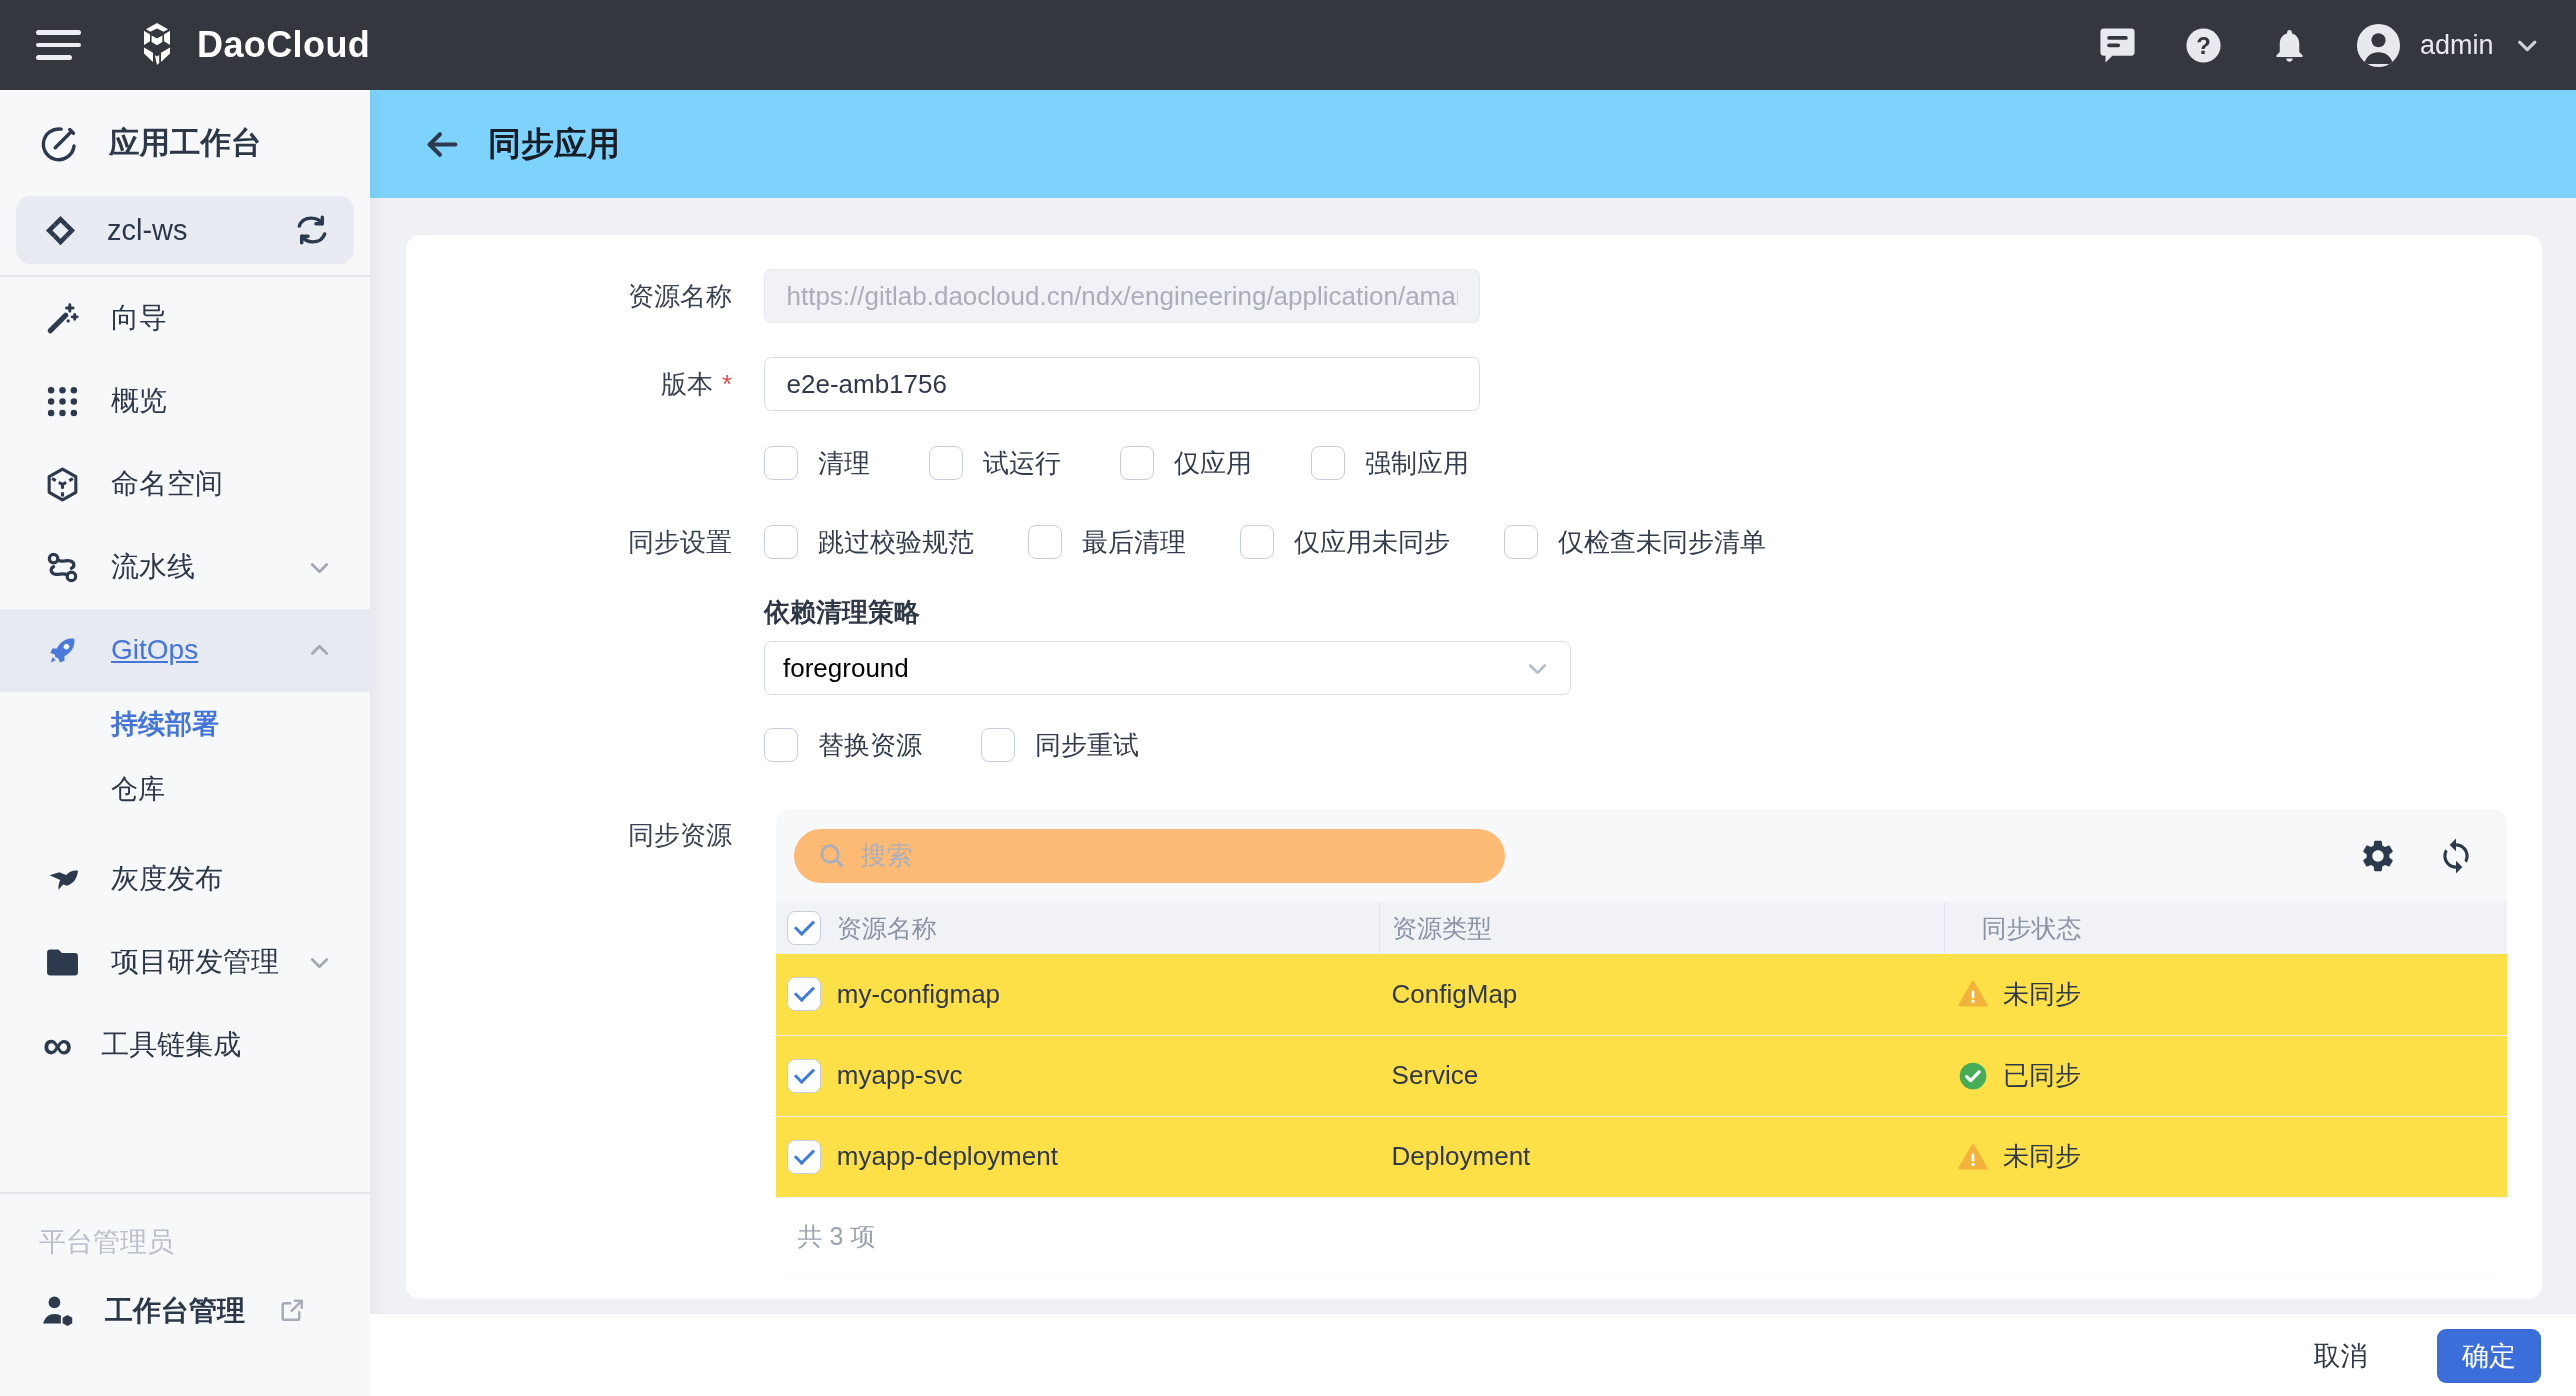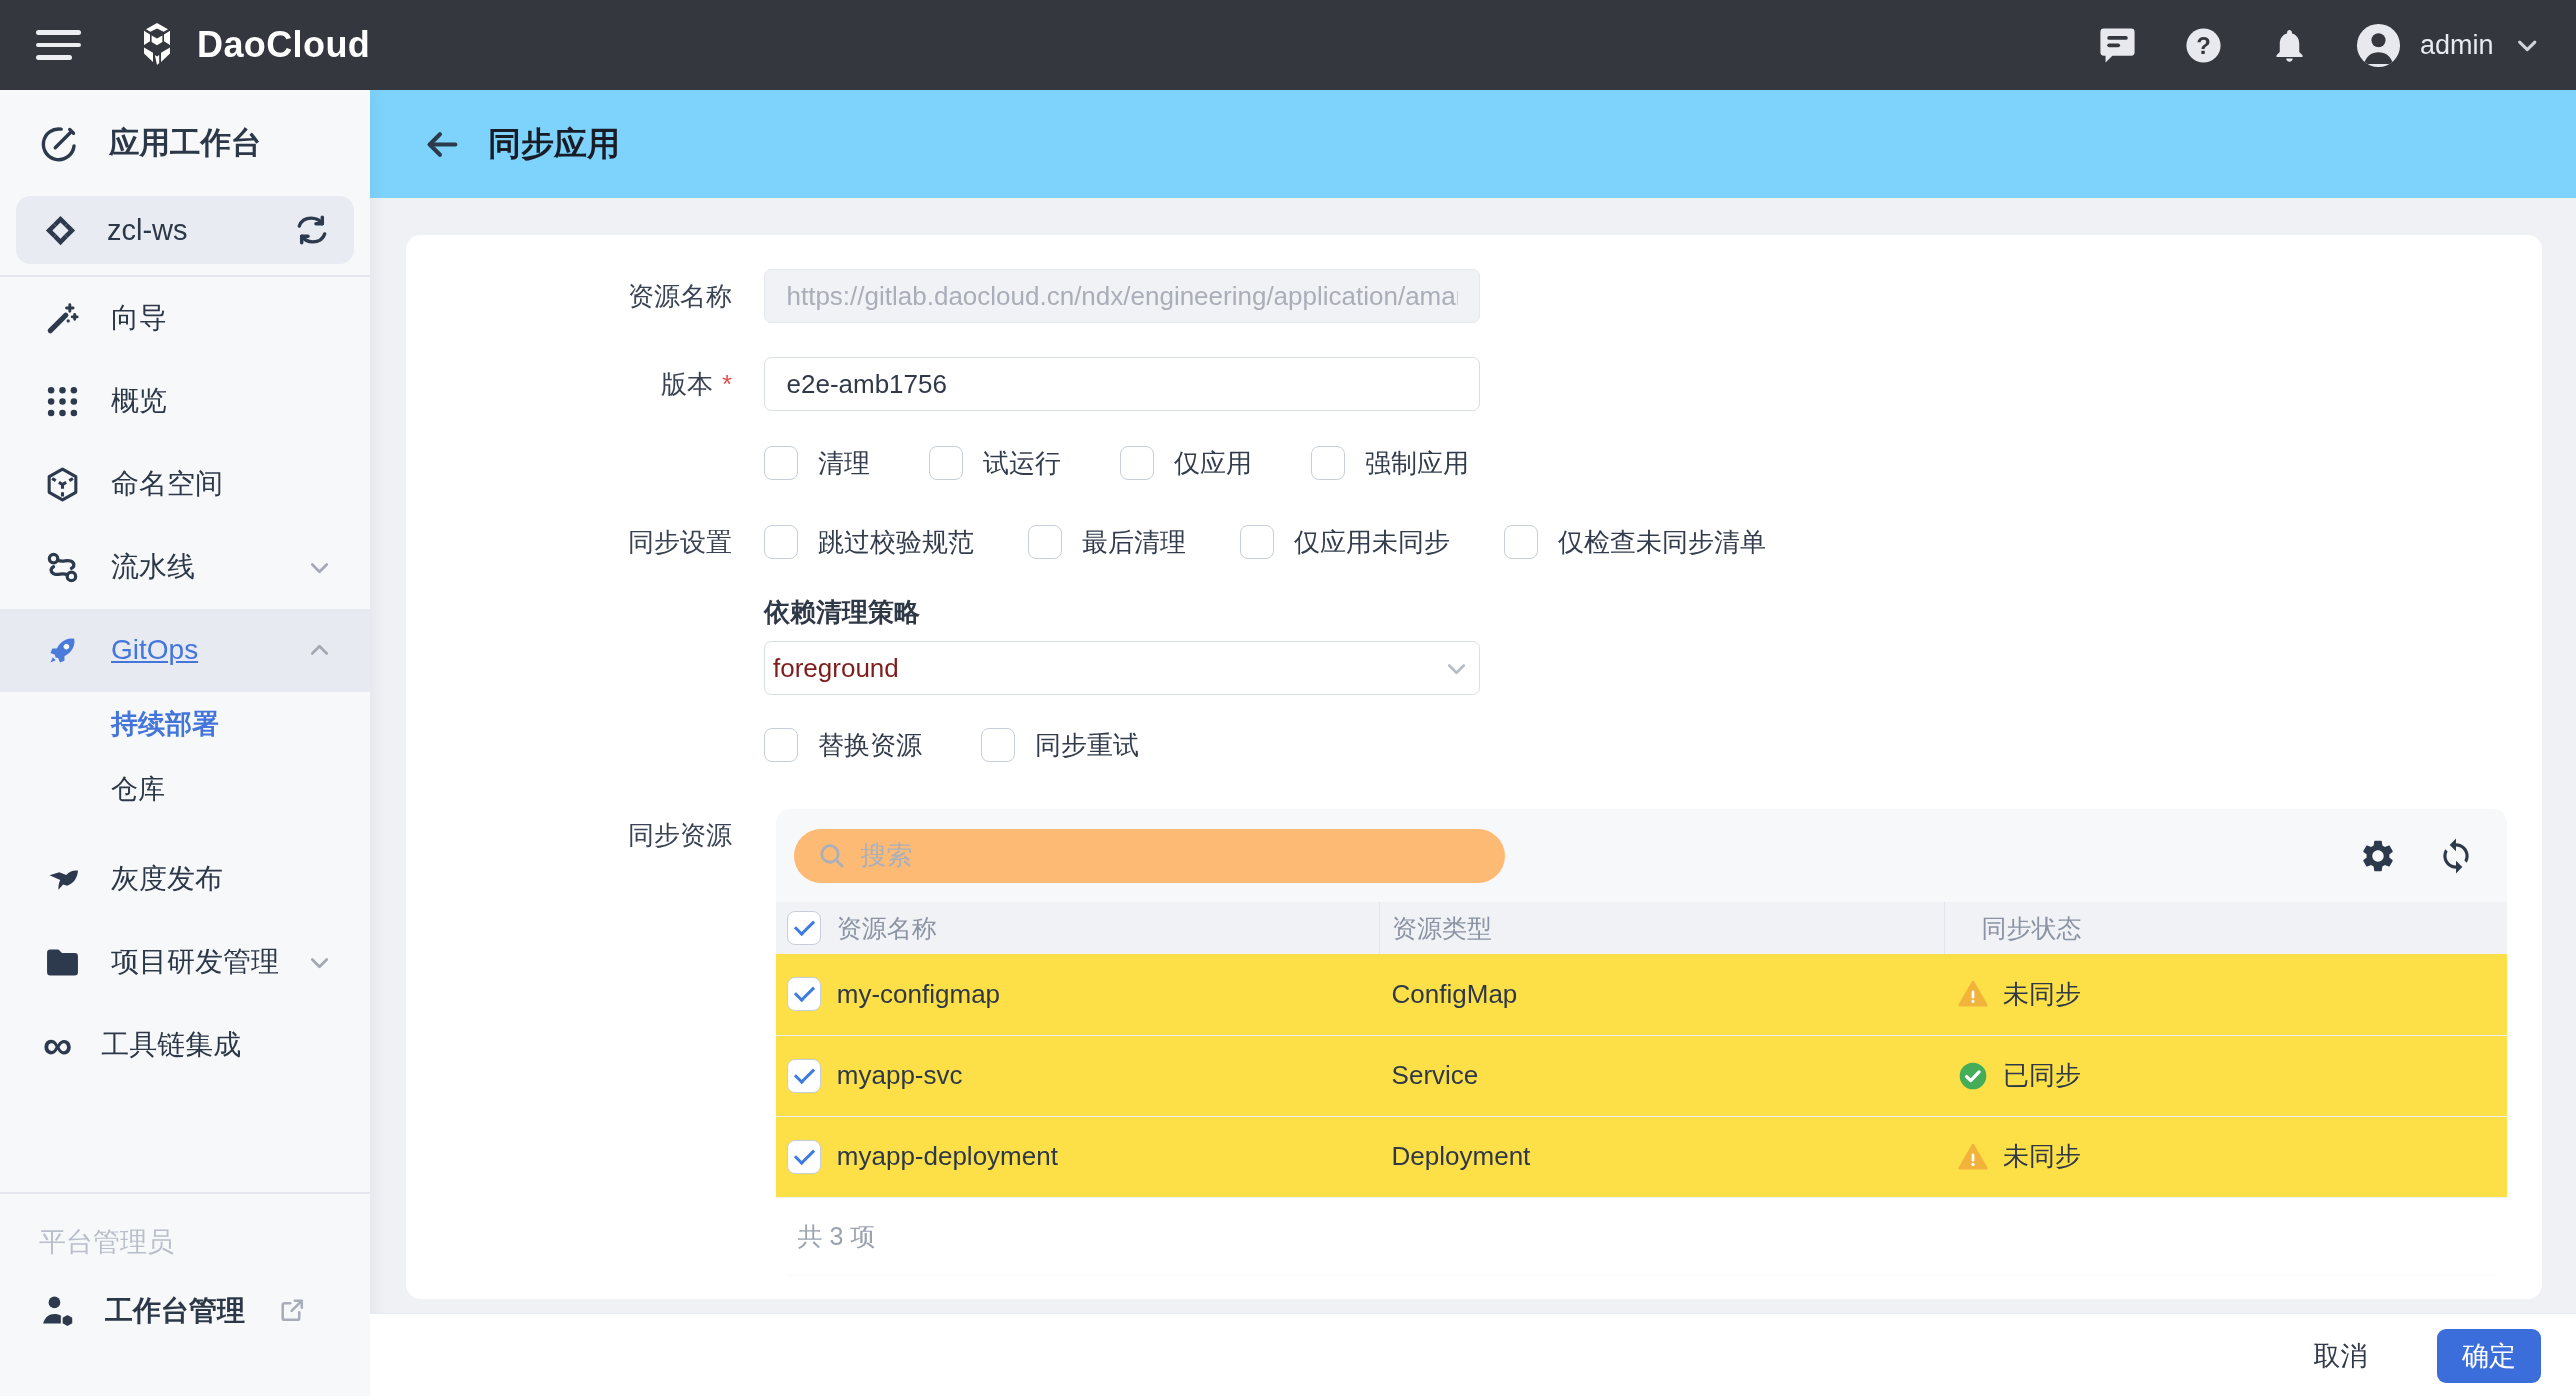--- a/index.html
+++ b/index.html
@@ -62,22 +62,22 @@
   .tinput { width:716px; height:54px; border:1.8px solid #d8dde6; border-radius:7.2px; background:#fff;
             font-size:26px; color:#30384a; padding:0 21.5px; font-family:inherit; }
   .tinput:disabled { background:#f1f2f5; border-color:#e4e7ec; color:#a9aeb9;
                      text-overflow:clip; white-space:nowrap; overflow:hidden; }
   .cb-group { display:flex; align-items:center; gap:20px; cursor:pointer; }
   .cb { width:34px; height:34px; border:1.8px solid #c8ced9; border-radius:8px; background:#fff; position:relative; flex:none; }
   .cb.checked::after { content:""; position:absolute; left:7.2px; top:8px; width:16px; height:8px;
                        border-left:3.6px solid #3e7ce1; border-bottom:3.6px solid #3e7ce1; transform:rotate(-45deg); }
   .cb-label { font-size:26px; color:#333c4c; }
   .mid-label { font-size:26px; font-weight:600; color:#2f3846; }
-  .select { width:716px; height:54px; border:1.8px solid #d8dde6; border-radius:7.2px; background:#fff;
-            display:flex; align-items:center; padding:0 8px; font-size:26px; color:#7f1d1d; cursor:pointer; }
+  .select { width:807px; height:54px; border:1.8px solid #d8dde6; border-radius:7.2px; background:#fff;
+            display:flex; align-items:center; padding:0 18px; font-size:26px; color:#000000; cursor:pointer; }
   .select .chevron { margin-left:auto; }
 
   
   .panel { position:absolute; left:370px; top:574px; width:1731px; height:467px;
            background:#f6f8fa; border-radius:14.4px; overflow:hidden; }
   .panel-toolbar { height:93px; display:flex; align-items:center; padding:0 32px 0 18px; }
   .search-pill { width:711px; height:54px; background:#fdba74; border-radius:27px;
                  display:flex; align-items:center; padding:0 21.5px; gap:14.4px; }
   .search-pill input { border:none; outline:none; background:transparent; font-size:26px; color:#333c4c;
                        width:100%; font-family:inherit; }

